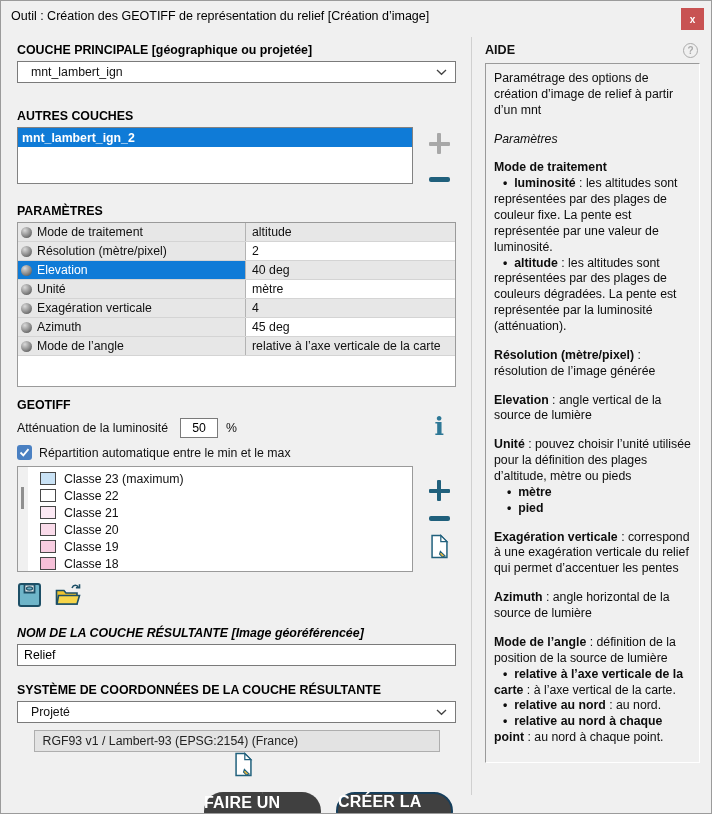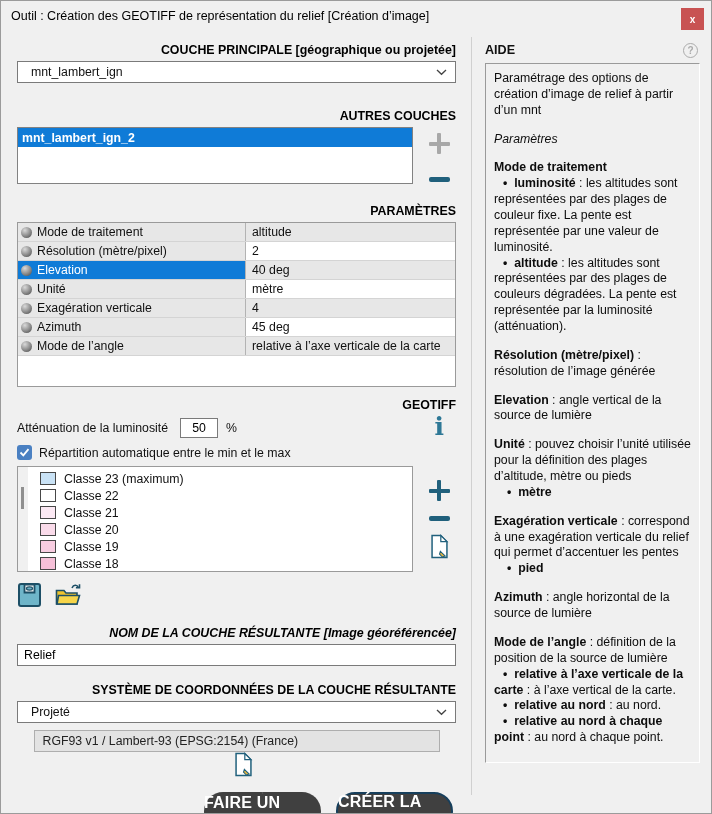--- a/index.html
+++ b/index.html
@@ -6,21 +6,21 @@
   .dialog{position:relative;width:712px;height:814px;background:#f0f0f0;border:1px solid #9b9b9b;
     box-sizing:border-box;overflow:hidden;font-family:"Liberation Sans",sans-serif;color:#111;}
   .titlebar{height:30px;display:flex;align-items:center;padding-left:10px;font-size:12.5px;color:#000;}
   .close-btn{position:absolute;top:7px;right:7px;width:23px;height:22px;background:#c85252;color:#fff;
     font-size:10px;font-weight:bold;display:flex;align-items:center;justify-content:center;cursor:default;}
   .content{display:flex;}
   .vdivider{position:absolute;left:470px;top:36px;bottom:18px;width:1px;background:#d0d0d0;}
   .left{width:470px;padding:8px 15px 0 16px;box-sizing:border-box;position:relative;}
   .right{flex:1;padding:12px 11px 0 14px;box-sizing:border-box;}
 
-  .sec-label{font-weight:bold;font-size:12.4px;color:#000;text-align:right;}
+  .sec-label{font-weight:bold;font-size:12.4px;color:#000;}
   .mt4{margin-top:4px;} 
 
   .selectbox{height:22px;border:1px solid #7a7a7a;background:#fff;display:flex;align-items:center;
     justify-content:space-between;padding:0 8px 0 13px;font-size:12.3px;box-sizing:border-box;margin-top:4px;}
   .chev{display:flex;align-items:center;}
 
   .row-flex{display:flex;align-items:flex-start;}
   .layer-list{width:406px;height:57px;border:1px solid #828282;background:#fff;box-sizing:border-box;overflow:hidden;font-weight:bold;}
   .layer-item{height:19px;background:#0f7bd7;color:#fff;font-size:12.3px;display:flex;align-items:center;padding-left:4px;}
   .side-icons{width:34px;display:flex;flex-direction:column;align-items:center;margin-left:10px;}
@@ -327,22 +327,22 @@
       <div class="help-box">
           <div class="hp"><span>Paramétrage des options de création d’image de relief à partir d’un mnt</span></div>
           <div class="hp gap it"><span>Paramètres</span></div>
           <div class="hp gap"><span class="b">Mode de traitement</span></div>
           <div class="hp bu"><span class="bdot">•&nbsp;&nbsp;</span><span class="b">luminosité</span><span> : les altitudes sont représentées par des plages de couleur fixe. La pente est représentée par une valeur de luminosité.</span></div>
           <div class="hp bu"><span class="bdot">•&nbsp;&nbsp;</span><span class="b">altitude</span><span> : les altitudes sont représentées par des plages de couleurs dégradées. La pente est représentée par la luminosité (atténuation).</span></div>
           <div class="hp gap"><span class="b">Résolution (mètre/pixel)</span><span> : résolution de l’image générée</span></div>
           <div class="hp gap"><span class="b">Elevation</span><span> : angle vertical de la source de lumière</span></div>
           <div class="hp gap"><span class="b">Unité</span><span> : pouvez choisir l’unité utilisée pour la définition des plages d’altitude, mètre ou pieds</span></div>
           <div class="hp bu ind"><span class="bdot">•&nbsp;&nbsp;</span><span class="b">mètre</span></div>
+          <div class="hp bu ind"><span class="bdot">•&nbsp;&nbsp;</span><span class="b">pied</span></div>
           <div class="hp gap"><span class="b">Exagération verticale</span><span> : correspond à une exagération verticale du relief qui permet d’accentuer les pentes</span></div>
-          <div class="hp bu ind"><span class="bdot">•&nbsp;&nbsp;</span><span class="b">pied</span></div>
           <div class="hp gap"><span class="b">Azimuth</span><span> : angle horizontal de la source de lumière</span></div>
           <div class="hp gap"><span class="b">Mode de l’angle</span><span> : définition de la position de la source de lumière</span></div>
           <div class="hp bu"><span class="bdot">•&nbsp;&nbsp;</span><span class="b">relative à l’axe verticale de la carte</span><span> : à l’axe vertical de la carte.</span></div>
           <div class="hp bu"><span class="bdot">•&nbsp;&nbsp;</span><span class="b">relative au nord</span><span> : au nord.</span></div>
           <div class="hp bu"><span class="bdot">•&nbsp;&nbsp;</span><span class="b">relative au nord à chaque point</span><span> : au nord à chaque point.</span></div>
         </div>
     </div>
   </div>
 </div>
 

